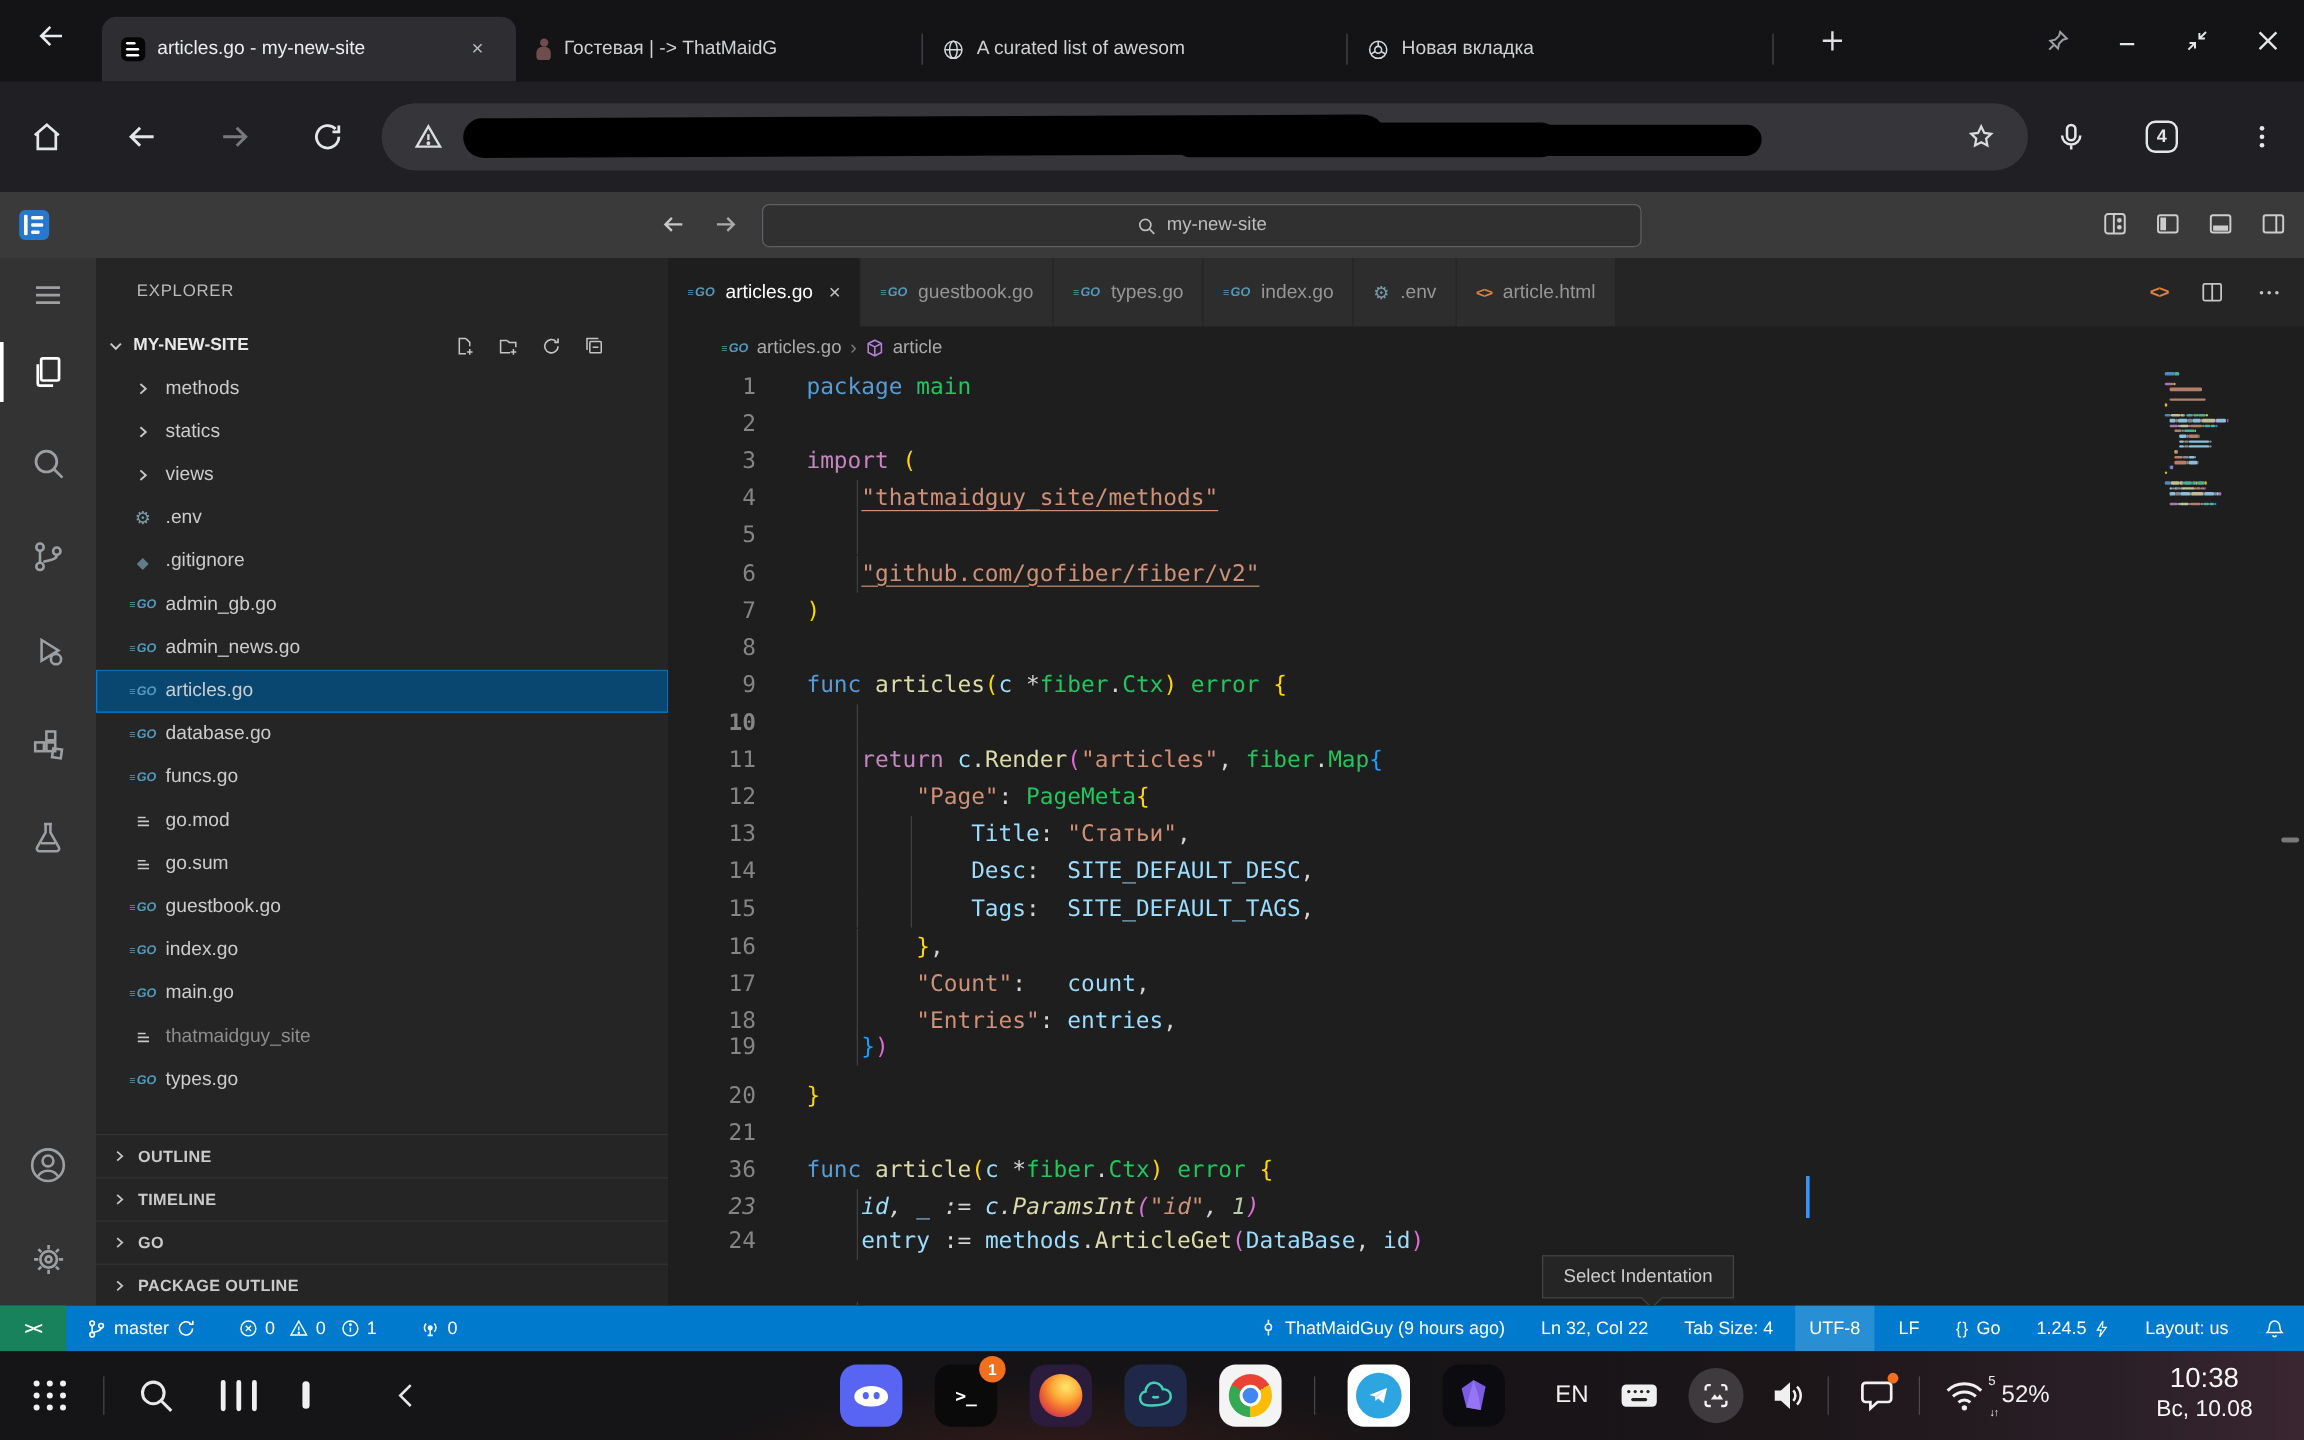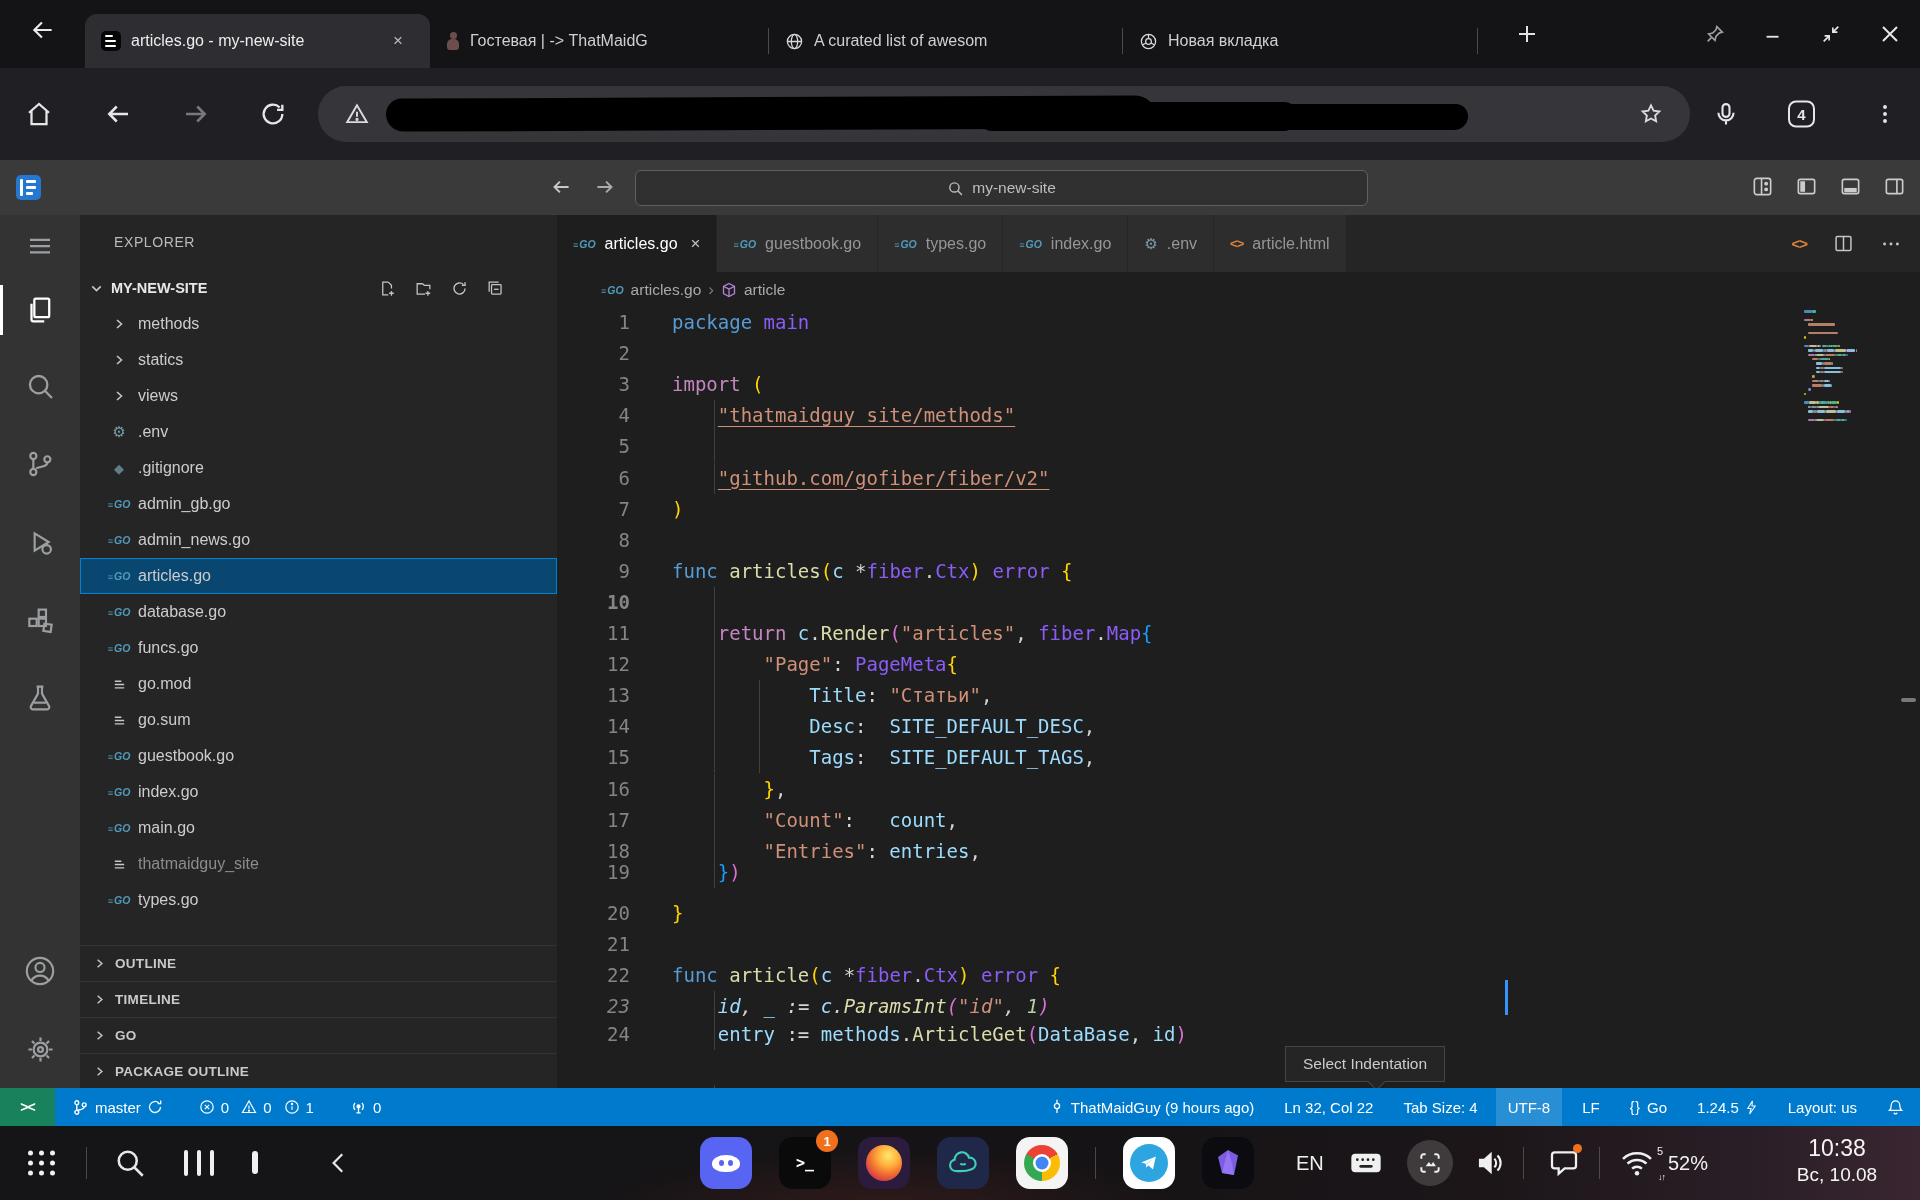--- a/index.html
+++ b/index.html
@@ -89,21 +89,21 @@
     padding-left:44px; color:#a9a9a9; font-size:15.5px; }
   #breadcrumb .sep { color:#7a7a7a; font-size:17px; }
   .cubeic { color:#b180d7; }
 
   #code-region { position:absolute; left:0; top:92px; right:0; bottom:0; overflow:hidden;
     font-family:"DejaVu Sans Mono", monospace; font-size:19px; }
   .cl { position:absolute; left:0; width:100%; height:31.1px; line-height:31.1px; }
   .cl .num { position:absolute; left:0; width:73px; text-align:right; color:#858585; }
   .cl .ct { position:absolute; left:115px; white-space:pre; color:#d4d4d4; }
   .gd { position:absolute; top:0; width:1px; height:31.1px; background:#404040; }
-  .kw{color:#569CD6} .ctl{color:#C586C0} .type{color:#8b5cf6} .fn{color:#DCDCAA} .var{color:#9CDCFE}
+  .kw{color:#569CD6} .ctl{color:#C586C0} .type{color:#22c55e} .fn{color:#DCDCAA} .var{color:#9CDCFE}
   .str{color:#CE9178} .strU{color:#CE9178; text-decoration:underline; text-underline-offset:4px;}
   .num2{color:#B5CEA8} .pl{color:#d4d4d4} .b1{color:#FFD700} .b2{color:#DA70D6} .b3{color:#179FFF}
   #minimap { position:absolute; left:1243px; top:95px; width:125px; height:130px; }
   #minimap i { position:absolute; height:2.6px; border-radius:1px; opacity:.85; }
   #cursor { position:absolute; left:948px; top:765px; width:3px; height:35px; background:#3794ff; }
   #scrollmark { position:absolute; right:4px; top:483px; width:15px; height:4px; background:#8a8a8a; border-radius:2px; opacity:.85; }
   #tooltip { position:absolute; left:728px; top:831px; height:36px; padding:0 17px; background:#252526; border:1px solid #454545;
     display:flex; align-items:center; color:#cccccc; font-size:15.5px; white-space:nowrap; z-index:5; }
   #tooltip::after { content:""; position:absolute; left:84px; bottom:-7px; width:12px; height:12px; background:#252526;
     border-right:1px solid #454545; border-bottom:1px solid #454545; transform:rotate(45deg); }
@@ -745,21 +745,21 @@
         </div>
         <div class="cl" style="top: 590.9px;">
           <span class="num">20</span>
           <span class="ct"><span class="b1">}</span></span>
         </div>
         <div class="cl" style="top: 622px;">
           <span class="num">21</span>
           <span class="ct"></span>
         </div>
         <div class="cl" style="top: 653.1px;">
-          <span class="num">22</span>
+          <span class="num">36</span>
           <span class="ct"><span class="kw">func </span><span class="fn">article</span><span class="b1">(</span><span class="var">c</span><span class="pl"> *</span><span class="type">fiber</span><span class="pl">.</span><span class="type">Ctx</span><span class="b1">)</span><span class="type"> error</span><span class="b1"> {</span></span>
         </div>
         <div class="cl" style="top: 684.2px; font-style: italic;">
           <span class="num">23</span>
           <span class="gd" style="left:156.7px"></span>
           <span class="ct"><span class="pl">    </span><span class="var">id</span><span class="pl">, </span><span class="var">_</span><span class="pl"> := </span><span class="var">c</span><span class="pl">.</span><span class="fn">ParamsInt</span><span class="b2">(</span><span class="str">"id"</span><span class="pl">, </span><span class="num2">1</span><span class="b2">)</span></span>
         </div>
         <div class="cl" style="top: 712px; text-decoration: underline;">
           <span class="num">24</span>
           <span class="gd" style="left:156.7px"></span>

